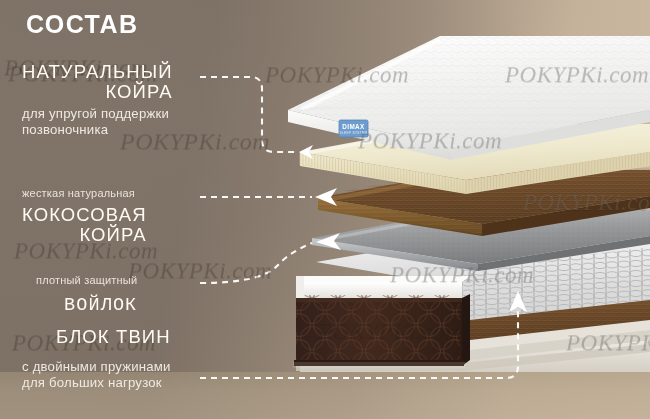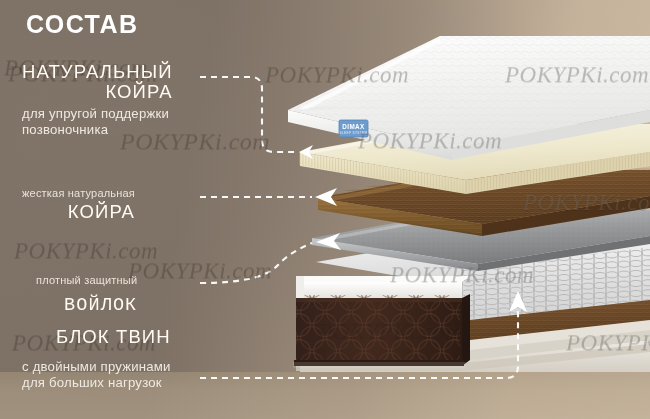--- a/index.html
+++ b/index.html
@@ -583,20 +583,21 @@
 
   <div class="lbl" style="left:22px;top:62px;">
     <span class="big">НАТУРАЛЬНЫЙ</span>
     <span class="big">КОЙРА</span>
     <span class="small" style="margin-top:4px;">для упругой поддержки</span>
     <span class="small">позвоночника</span>
   </div>
 
   <div class="lbl" style="left:22px;top:186px;">
     <span class="tiny">жесткая натуральная</span>
+    <span class="big" style="margin-top:3px;">КОКОСОВАЯ</span>
     <span class="big">КОЙРА</span>
   </div>
 
   <div class="lbl" style="left:36px;top:273px;">
     <span class="tiny">плотный защитный</span>
     <span class="big" style="margin-top:7px;font-family:Liberation Mono, monospace;">ВОЙЛОК</span>
   </div>
 
   <div class="lbl" style="left:22px;top:327px;">
     <span class="big">БЛОК ТВИН</span>

